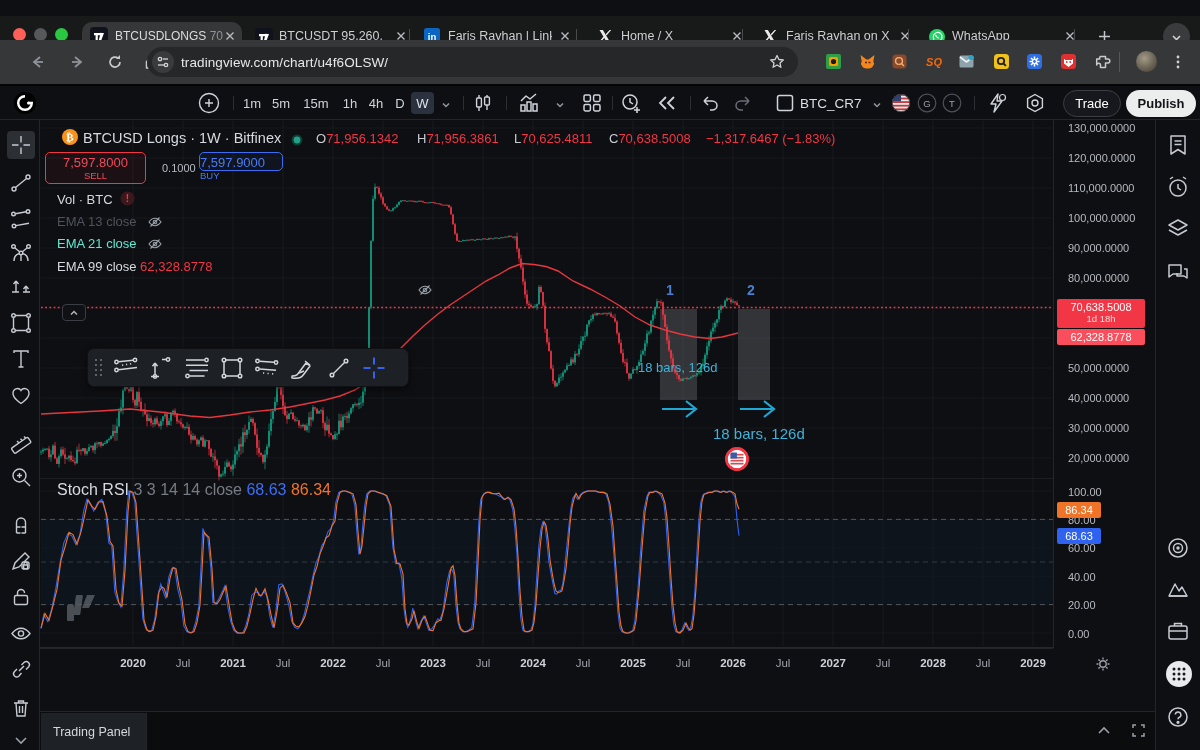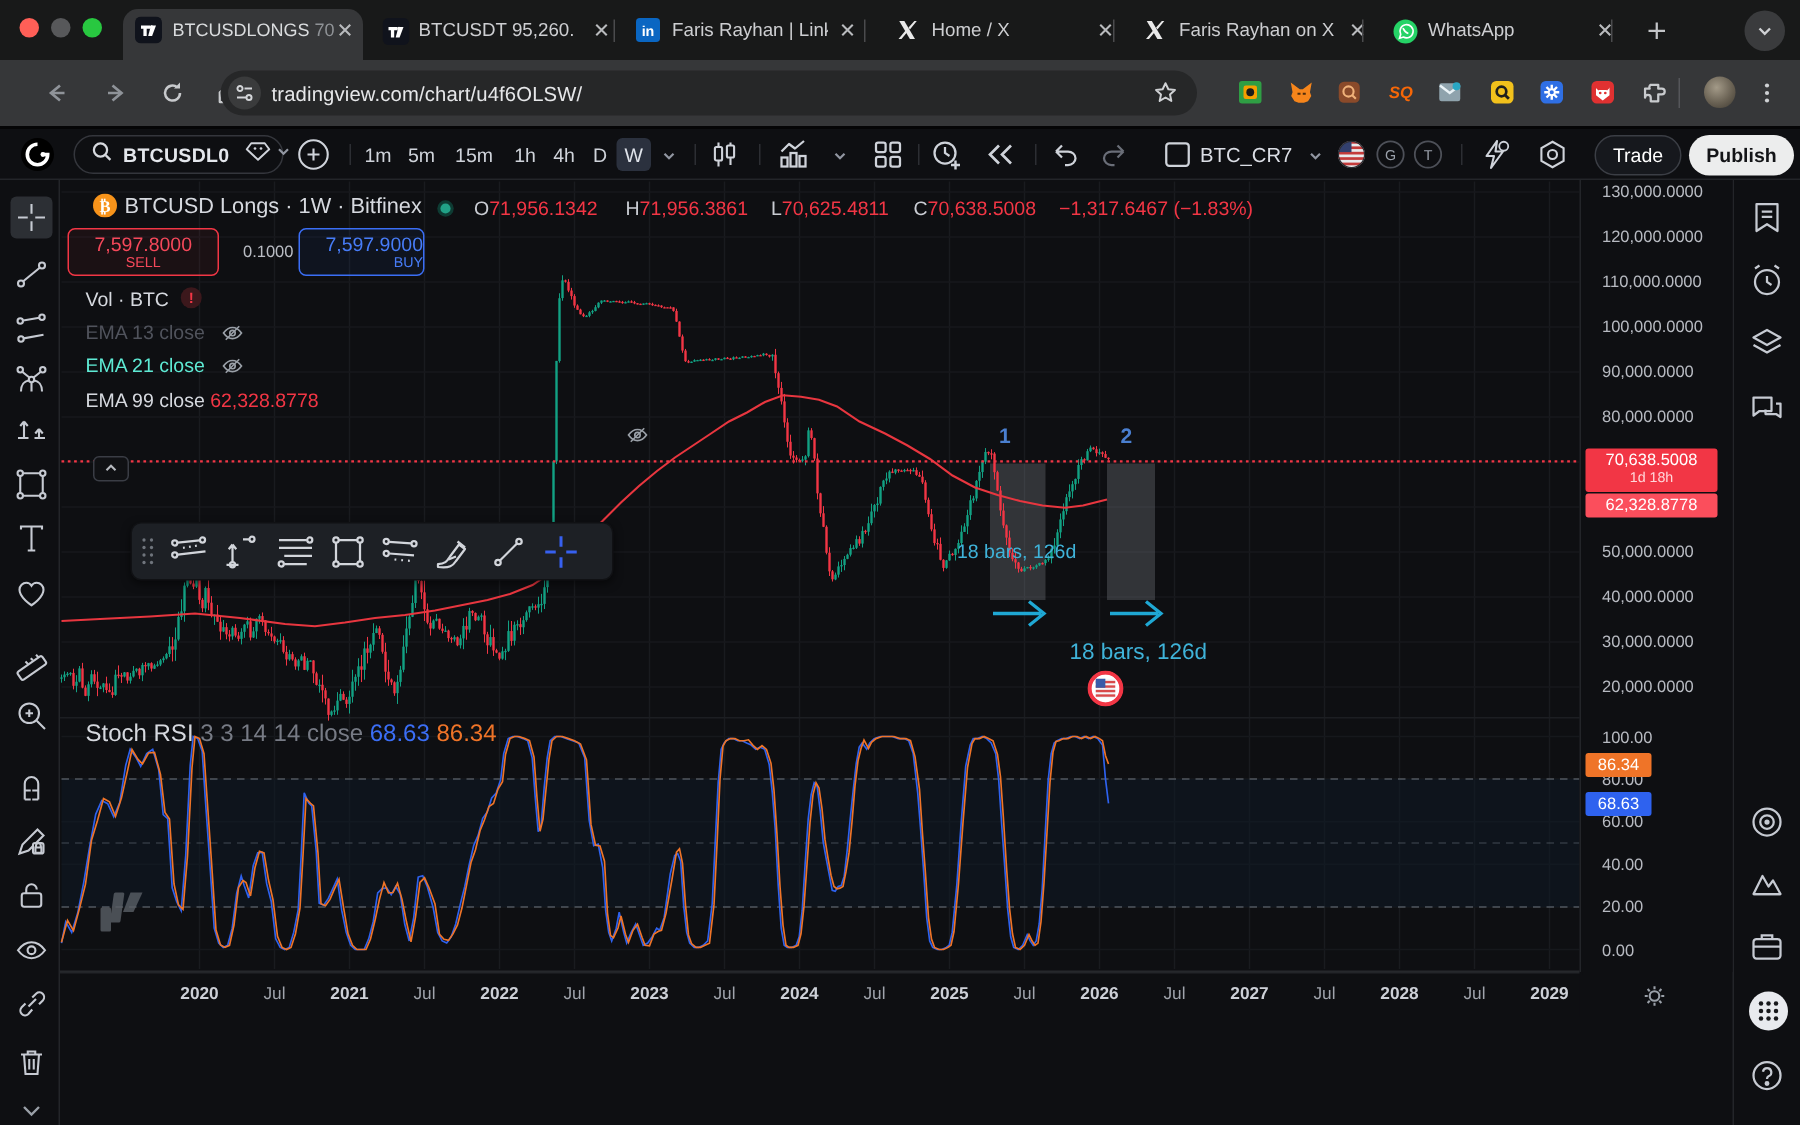--- a/index.html
+++ b/index.html
@@ -1,18 +1,18 @@
 <!DOCTYPE html>
 <html><head><meta charset="utf-8"><style>
 *{margin:0;padding:0;box-sizing:border-box}
 html,body{width:1200px;height:750px;overflow:hidden;background:#0e0f12;font-family:"Liberation Sans",sans-serif;-webkit-font-smoothing:antialiased}
 .abs{position:absolute}
 #page{position:relative;width:1200px;height:750px}
 
-#tabstrip{position:absolute;left:0;top:0;width:1200px;height:40px;background:#181919}
+#tabstrip{position:absolute;left:0;top:16px;width:1200px;height:40px;background:#181919}
 .light{position:absolute;top:12px;width:13px;height:13px;border-radius:50%}
 #tab-active{position:absolute;left:82px;top:6px;width:160px;height:34px;background:#363739;border-radius:10px 10px 0 0}
 .tab{position:absolute;top:0;height:40px;display:flex;align-items:center;gap:7px;color:#c9cbce;font-size:12.5px}
 .tab .ttl{overflow:hidden;white-space:nowrap;max-width:104px;color:#cdced1}
 .tabdiv{position:absolute;top:13px;width:1px;height:15px;background:#4a4b4d}
 #toolbar{position:absolute;left:0;top:40px;width:1200px;height:44px;background:#363739}
 #toolbar svg{display:block}
 .navic{position:absolute;top:13px}
 #omni{position:absolute;left:147px;top:7px;width:651px;height:30px;background:#262728;border-radius:15px;display:flex;align-items:center}
 #omni .tunec{margin-left:5px;width:22px;height:22px;border-radius:50%;background:#3a3b3c;display:flex;align-items:center;justify-content:center}
@@ -241,36 +241,20 @@
         </svg>
       </div>
 </div>
 <div id="chromeline"></div>
 <div id="tvtop"></div>
     <div class="abs" style="left:13px;top:91px"><svg class="" width="24" height="24" viewBox="0 0 24 24" fill="none">
         <circle cx="12" cy="12" r="11" fill="#000"></circle>
         <path d="M12 5.2A6.8 6.8 0 1 0 18.8 12h-3.4" stroke="#fff" stroke-width="2.4" fill="none"></path>
         <circle cx="15.6" cy="12" r="1.6" fill="#fff"></circle>
       </svg></div>
-    <div id="sympill">
-      <span style="margin-left:10px"><svg class="" width="16" height="16" viewBox="0 0 16 16" fill="none">
-          <circle cx="7" cy="7" r="4.4" stroke="#d6d9de" stroke-width="1.5"></circle>
-          <path d="M10.4 10.4l3.2 3.2" stroke="#d6d9de" stroke-width="1.5"></path>
-        </svg></span>
-      <span style="margin-left:6px;font-size:13px;font-weight:bold;color:#e4e7ec;letter-spacing:.2px">BTCUSDL0</span>
-      <span style="margin-left:4px;width:1px;height:16px;background:#34363c"></span>
-      <span style="margin-left:6px"><svg class="" width="18" height="16" viewBox="0 0 18 16" fill="none">
-          <path d="M4.5 2.5h9l3 4-7.5 7-7.5-7z" stroke="#cfd3da" stroke-width="1.3" fill="none" stroke-linejoin="round"></path>
-          <circle cx="7" cy="6" r="0.9" fill="#cfd3da"></circle>
-          <circle cx="11" cy="6" r="0.9" fill="#cfd3da"></circle>
-        </svg></span>
-      <span style="margin-left:2px"><svg class="" width="12" height="12" viewBox="0 0 12 12" fill="none">
-          <path d="M3 4.5l3 3 3-3" stroke="#9196a1" stroke-width="1.5" fill="none"></path>
-        </svg></span>
-    </div>
     <div class="abs" style="left:197px;top:91px"><svg class="" width="24" height="24" viewBox="0 0 24 24" fill="none">
         <circle cx="12" cy="12" r="9.5" stroke="#cfd3da" stroke-width="1.4"></circle>
         <path d="M12 8v8M8 12h8" stroke="#cfd3da" stroke-width="1.4"></path>
       </svg></div>
     <div class="vsep" style="left:233px"></div>
     <div class="intv" style="left:240px;width:24px">1m</div>
     <div class="intv" style="left:269px;width:24px">5m</div>
     <div class="intv" style="left:304px;width:24px">15m</div>
     <div class="intv" style="left:338px;width:24px">1h</div>
     <div class="intv" style="left:364px;width:24px">4h</div>
@@ -1365,40 +1349,49 @@
       <div class="yr" style="left:893px">2028</div>
       <div class="jl" style="left:943px">Jul</div>
       <div class="yr" style="left:993px">2029</div>
       <div class="abs" style="left:1053px;top:5px"><svg class="" width="20" height="20" viewBox="0 0 20 20" fill="none">
           <circle cx="10" cy="10" r="3.2" stroke="#9aa0a8" stroke-width="1.4" fill="none"></circle>
           <g stroke="#9aa0a8" stroke-width="1.4">
             <path d="M10 3.5v2M10 14.5v2M3.5 10h2M14.5 10h2M5.4 5.4l1.4 1.4M13.2 13.2l1.4 1.4M14.6 5.4l-1.4 1.4M6.8 13.2l-1.4 1.4"></path>
           </g>
         </svg></div>
     </div>
+<div id="traderow">
+      <div id="tptab">Trading Panel</div>
+      <div class="abs" style="left:1056px;top:12px"><svg class="" width="16" height="14" viewBox="0 0 16 14" fill="none">
+          <path d="M3 9l5-5 5 5" stroke="#9aa0a8" stroke-width="1.6" fill="none"></path>
+        </svg></div>
+      <div class="abs" style="left:1090px;top:10px"><svg class="" width="17" height="17" viewBox="0 0 17 17" fill="none">
+          <path d="M3 6V3h3M11 3h3v3M14 11v3h-3M6 14H3v-3" stroke="#9aa0a8" stroke-width="1.5" fill="none"></path>
+        </svg></div>
+    </div>
 <div class="lg" style="left:62px;top:129px"><svg width="16" height="16" viewBox="0 0 16 16">
         <circle cx="8" cy="8" r="8" fill="#f7931a"></circle>
         <text x="8" y="12" text-anchor="middle" font-size="11" font-weight="bold" fill="#fff" font-family="Liberation Serif">₿</text>
       </svg></div>
     <div class="lg" style="left:83px;top:130px;font-size:14.5px;color:#d6d9df">BTCUSD Longs · 1W · Bitfinex</div>
     <div class="lg" style="left:291px;top:132px"><svg width="12" height="12">
         <circle cx="6" cy="6" r="5.5" fill="#0e3b33"></circle>
         <circle cx="6" cy="6" r="3.4" fill="#21a187"></circle>
       </svg></div>
     <div class="lg" style="left:316px;top:131px;font-size:13px"><span style="color:#c9ccd3">O</span><span style="color:#f23645">71,956.1342</span></div>
     <div class="lg" style="left:417px;top:131px;font-size:13px"><span style="color:#c9ccd3">H</span><span style="color:#f23645">71,956.3861</span></div>
     <div class="lg" style="left:514px;top:131px;font-size:13px"><span style="color:#c9ccd3">L</span><span style="color:#f23645">70,625.4811</span></div>
     <div class="lg" style="left:609px;top:131px;font-size:13px"><span style="color:#c9ccd3">C</span><span style="color:#f23645">70,638.5008</span></div>
     <div class="lg" style="left:706px;top:131px;font-size:13px;color:#f23645">−1,317.6467 (−1.83%)</div>
     <div class="lg" style="left:45px;top:152px;width:101px;height:32px;border:1px solid #f23645;border-radius:5px;background:rgba(242,54,69,0.06);text-align:center">
       <div style="color:#f5485a;font-size:13px;margin-top:2px">7,597.8000</div>
       <div style="color:#f5485a;font-size:9.5px">SELL</div>
     </div>
     <div class="lg" style="left:162px;top:162px;color:#b9bcc3;font-size:11px">0.1000</div>
-    <div class="lg" style="left:199px;top:152px;width:84px;height:32px;border:1px solid #3b6ef5;border-radius:5px;background:rgba(41,98,255,0.06);text-align:right">
+    <div class="lg" style="left:199px;top:152px;width:84px;height:19px;border:1px solid #3b6ef5;border-radius:5px;background:rgba(41,98,255,0.06);text-align:left">
       <div style="color:#477cf7;font-size:13px;margin-top:2px">7,597.9000</div>
       <div style="color:#477cf7;font-size:9.5px">BUY</div>
     </div>
     <div class="lg" style="left:57px;top:192px;font-size:13px;color:#d6d9df">Vol · BTC</div>
     <div class="lg" style="left:120px;top:191px"><svg width="15" height="15">
         <circle cx="7.5" cy="7.5" r="7" fill="#3c181c"></circle>
         <text x="7.5" y="11" text-anchor="middle" font-size="10" font-weight="bold" fill="#f23645" font-family="Liberation Sans">!</text>
       </svg></div>
     <div class="lg" style="left:57px;top:214px;font-size:13px;color:#50535c">EMA 13 close</div>
     <div class="lg" style="left:147px;top:214px"><svg class="" width="16" height="16" viewBox="0 0 16 16" fill="none">

